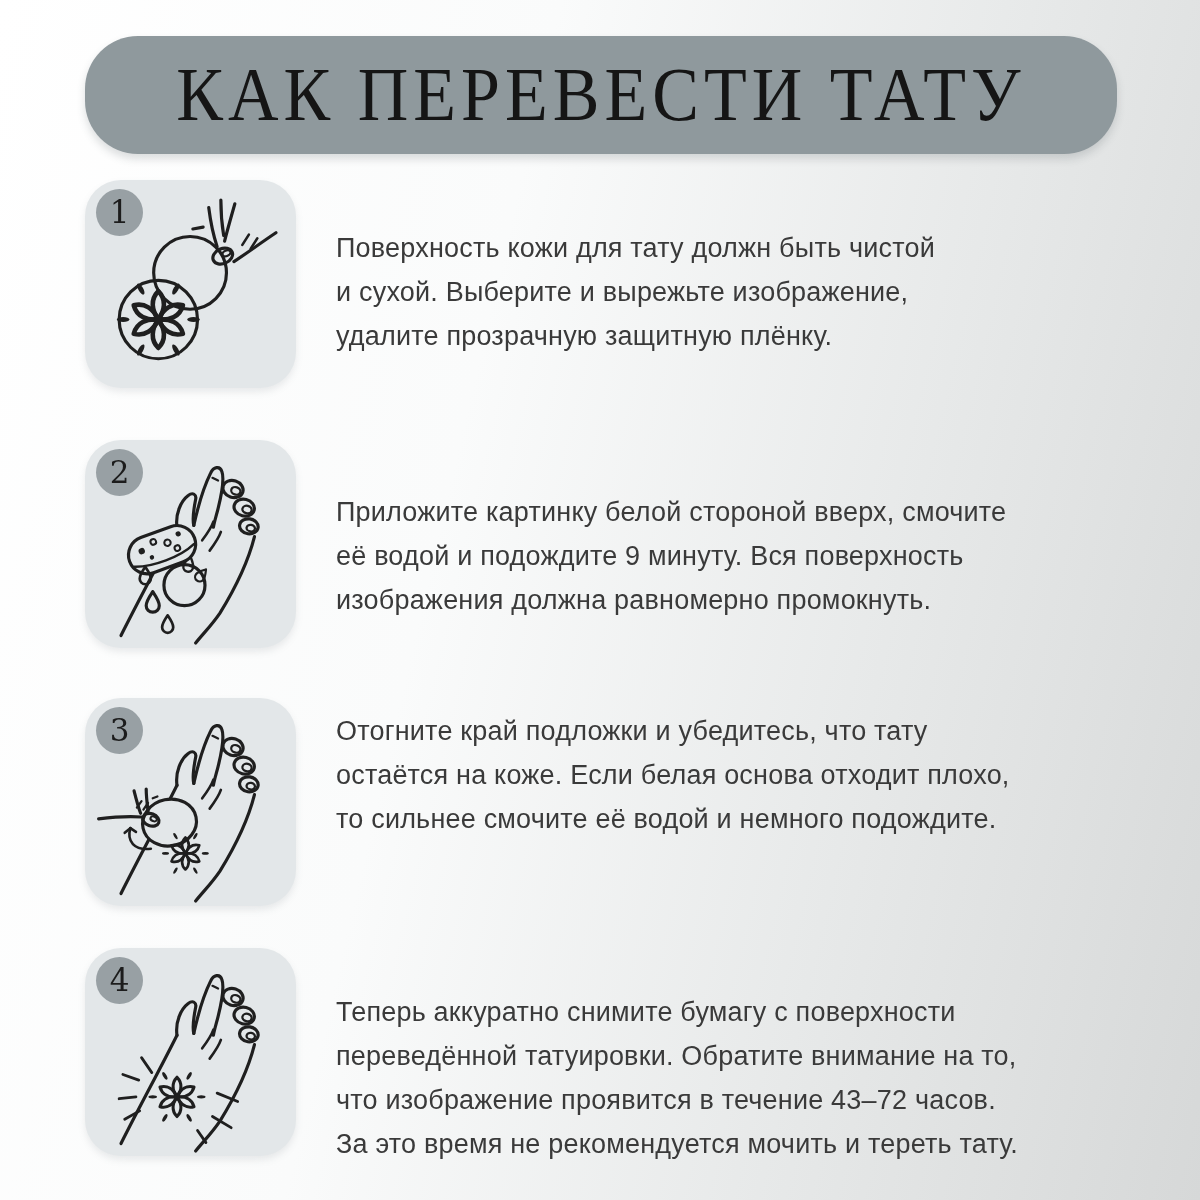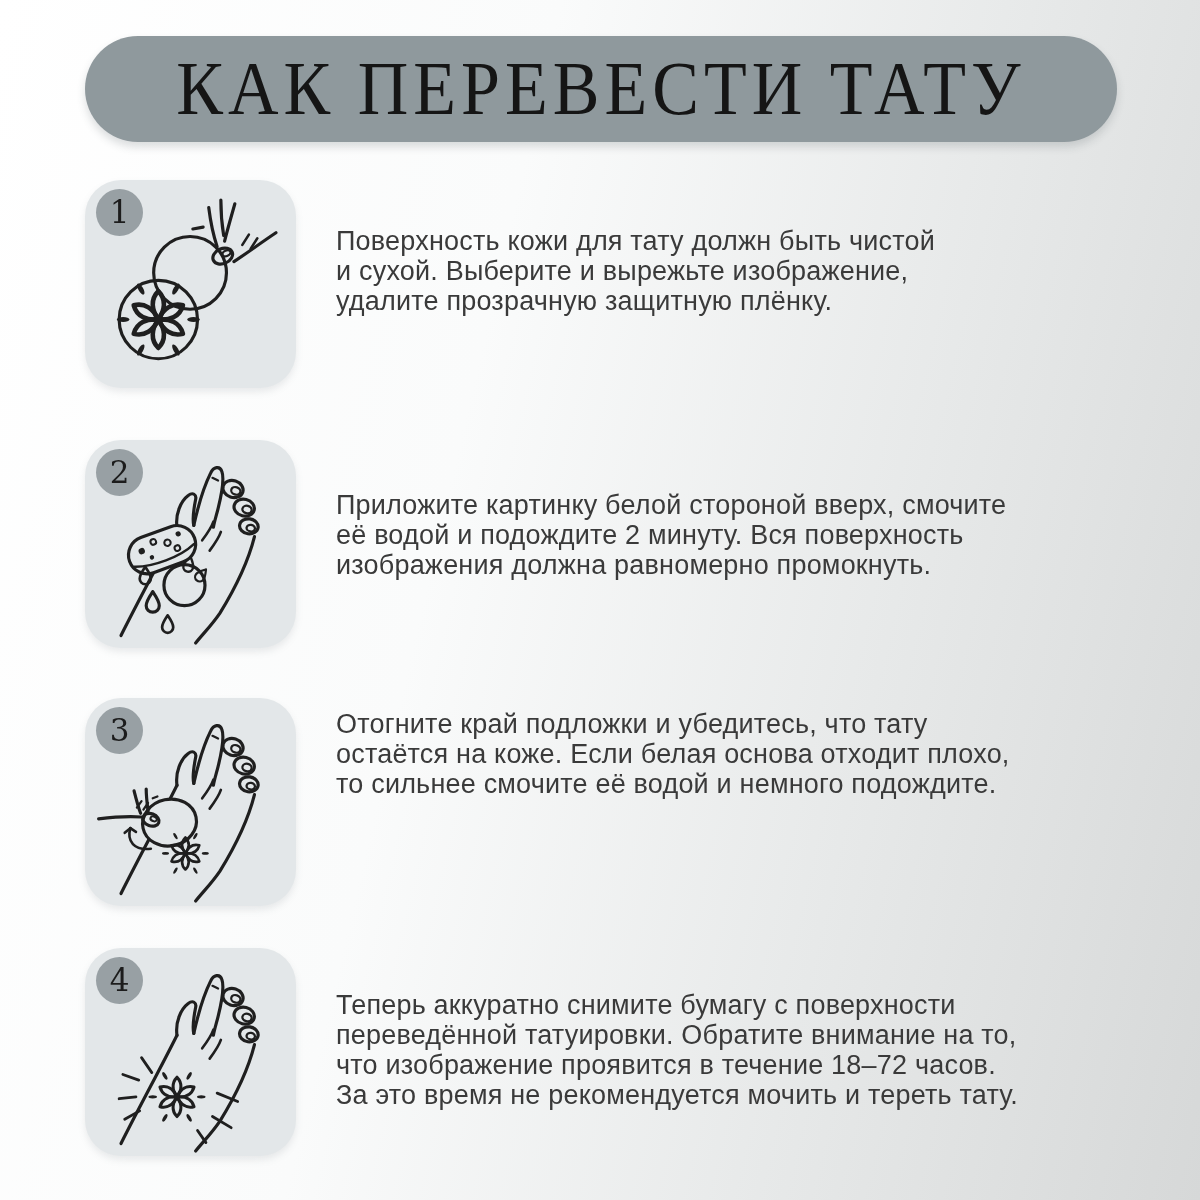--- a/index.html
+++ b/index.html
@@ -11,21 +11,21 @@
     --bg-light:#ffffff;
     --bg-dark:#d6d8d8;
   }
   html,body{margin:0;padding:0;}
   body{
     width:1200px;height:1200px;overflow:hidden;position:relative;
     background:linear-gradient(103deg,var(--bg-light) 0%,#fafbfb 38%,#e7e9e9 70%,var(--bg-dark) 100%);
     font-family:"Liberation Sans",sans-serif;
   }
   .title-pill{
-    position:absolute;left:85px;top:36px;width:1032px;height:106px;
+    position:absolute;left:85px;top:36px;width:1032px;height:118px;
     background:var(--title-pill);border-radius:53px;
     display:flex;align-items:center;justify-content:center;
     box-shadow:0 5px 9px rgba(60,70,75,.18);
   }
   .title-pill span{
     font-family:"Liberation Serif",serif;
     font-size:70px;letter-spacing:5px;color:#151515;
     transform:scaleY(1.08);white-space:nowrap;
   }
   .step-card{
@@ -37,21 +37,21 @@
     position:absolute;left:11px;top:9px;width:47px;height:47px;border-radius:50%;
     background:var(--badge-bg);display:flex;align-items:center;justify-content:center;
   }
   .step-badge span{
     font-family:"DejaVu Serif","Liberation Serif",serif;
     font-size:31px;color:#1c1c1c;line-height:1;
   }
   .illu{position:absolute;left:8px;top:5px;}
   .step-text{
     position:absolute;left:336px;width:850px;margin:0;
-    font-size:27px;line-height:30px;color:var(--text-color);
+    font-size:27px;line-height:44px;color:var(--text-color);
     white-space:pre-line;letter-spacing:.2px;
   }
   .card1{top:180px}.card2{top:440px}.card3{top:698px}.card4{top:948px}
   .text1{top:226px}.text2{top:490px}.text3{top:709px}.text4{top:990px}
   .defs-holder{position:absolute;width:0;height:0;overflow:hidden}
 </style>
 </head>
 <body>
 
 <svg class="defs-holder" aria-hidden="true">
@@ -139,21 +139,21 @@
         <circle cx="-13" cy="4" r="2.4" fill="#1f1f1f" stroke="none"></circle>
         <circle cx="16" cy="4" r="3" stroke-width="2.2"></circle>
       </g>
       <use href="#drop" transform="translate(56,136) scale(.85)"></use>
       <use href="#drop" transform="translate(64,164) scale(1)"></use>
       <use href="#drop" transform="translate(80,188) scale(.85)"></use>
     </g>
   </svg>
 </div>
 <p class="step-text text2">Приложите картинку белой стороной вверх, смочите
-её водой и подождите 2 минуту. Вся поверхность
+её водой и подождите 9 минуту. Вся поверхность
 изображения должна равномерно промокнуть.</p>
 
 <div class="step-card card3">
   <div class="step-badge">
     <span>3</span>
   </div>
   <svg class="illu" width="196" height="200" viewBox="0 0 210 210">
     <g fill="none" stroke="#1f1f1f" stroke-width="3.4" stroke-linecap="round" stroke-linejoin="round">
       <use href="#hand-base"></use>
       <ellipse cx="82" cy="126" rx="29" ry="25" fill="#e3e7e9" transform="rotate(-12 82 126)"></ellipse>
@@ -189,14 +189,14 @@
       <path d="M28,154 L46,152" stroke-width="3"></path>
       <path d="M34,176 L50,167" stroke-width="3"></path>
       <path d="M133,148 L155,157" stroke-width="3"></path>
       <path d="M128,173 L148,185" stroke-width="3"></path>
       <path d="M112,188 L121,201" stroke-width="3"></path>
     </g>
   </svg>
 </div>
 <p class="step-text text4">Теперь аккуратно снимите бумагу с поверхности
 переведённой татуировки. Обратите внимание на то,
- что изображение проявится в течение 18–72 часов.
+ что изображение проявится в течение 43–72 часов.
 За это время не рекомендуется мочить и тереть тату.</p>
 
 </body></html>

